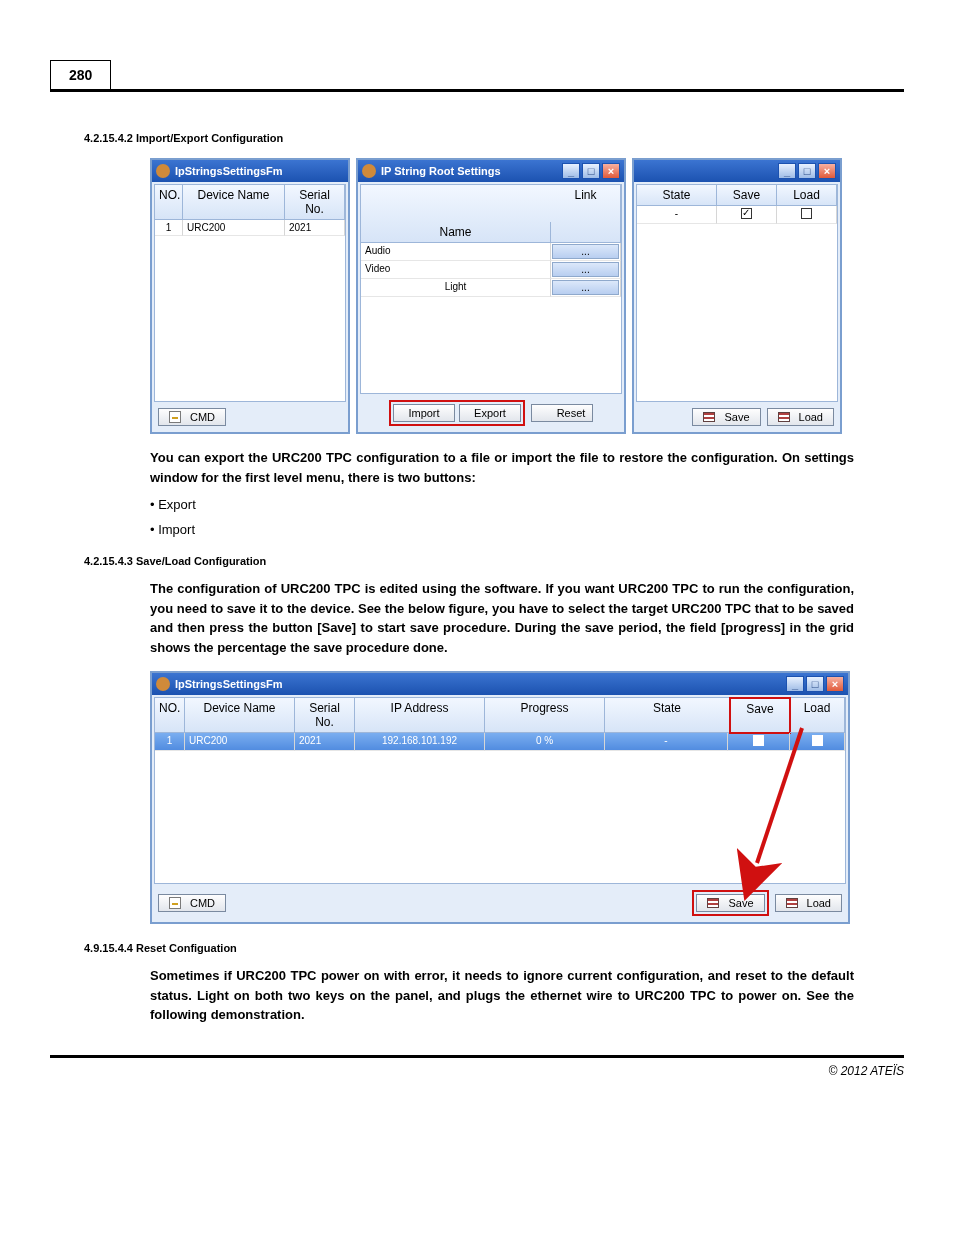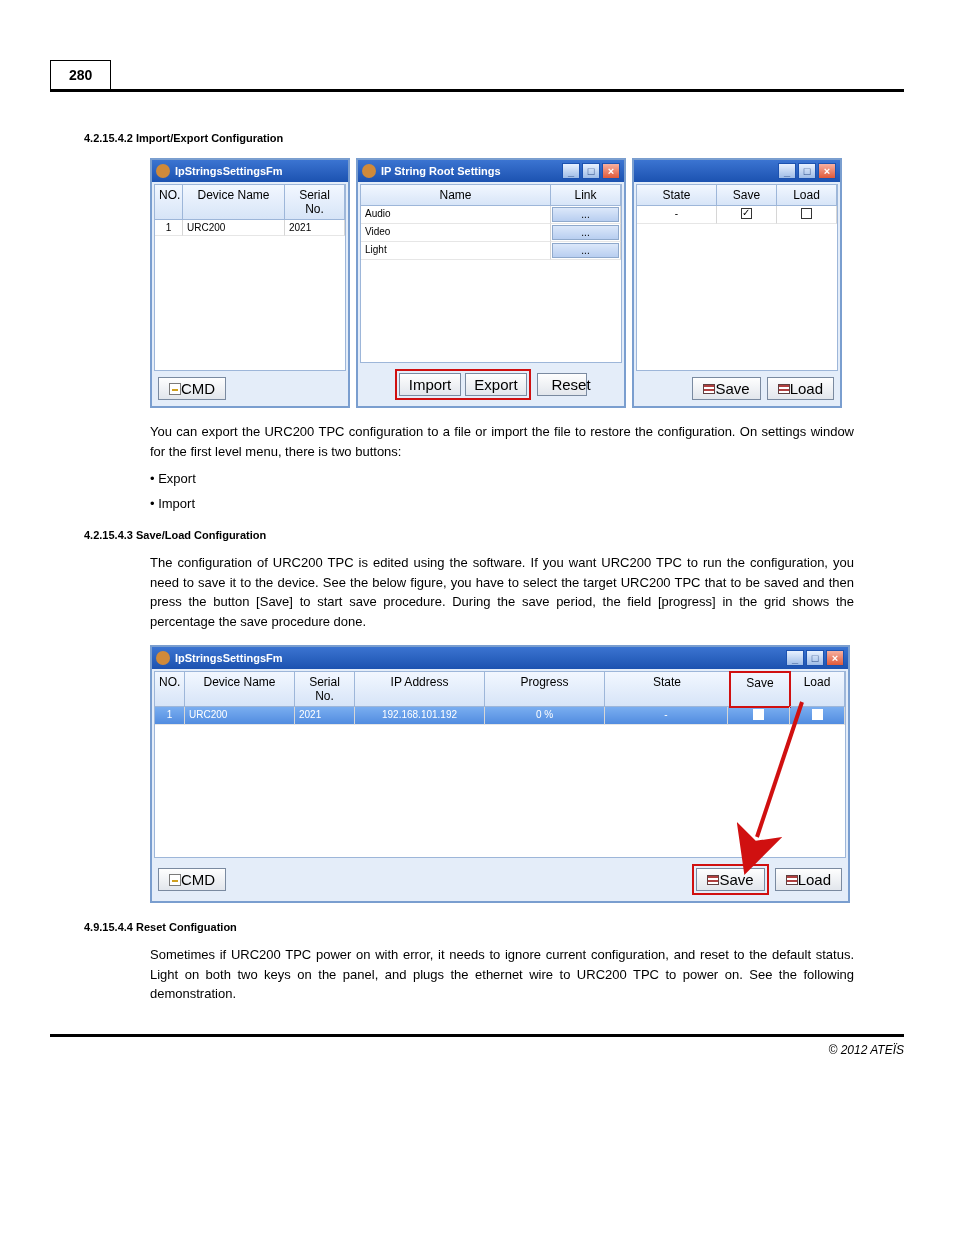--- a/index.html
+++ b/index.html
@@ -1,42 +1,42 @@
 <!DOCTYPE html>
 <html><head>
 <meta charset="utf-8">
 <style>
   * { box-sizing: border-box; margin: 0; padding: 0; }
   body { font-family: Arial, Helvetica, sans-serif; font-size: 13px; color: #000; background: #fff; width: 954px; margin: 0 auto; padding: 60px 50px 40px 50px; }
   .page-header { display: flex; align-items: stretch; border-bottom: 3px solid #000; margin-bottom: 40px; }
   .page-num-box { border: 1px solid #000; border-bottom: none; padding: 6px 18px; font-weight: bold; font-size: 14px; }
   .page-title { padding: 6px 18px; font-weight: bold; font-size: 14px; flex: 1; }
   .section-heading { font-weight: bold; font-size: 11px; margin: 18px 0 12px 34px; }
-  .para { margin: 4px 50px 10px 100px; text-align: justify; line-height: 1.5; }
+  .para { margin: 4px 50px 10px 100px; text-align: justify; line-height: 1.5; font-weight: bold; }
   .bullet-list { margin: 10px 50px 10px 100px; }
   .bullet-item { margin: 10px 0; }
   .sub-para { margin: 8px 0 14px 28px; line-height: 1.5; }
   .footer { border-top: 3px solid #000; margin-top: 30px; padding-top: 6px; text-align: right; font-style: italic; font-size: 12px; }
   
   
   .screenshot-row { display: flex; gap: 6px; margin: 14px 50px 14px 100px; }
   .win { border: 2px solid #7a9ecf; background: #e4edf9; font-size: 11px; display: flex; flex-direction: column; }
   .win-title { background: linear-gradient(#3b74d1,#1c52b0); color: #fff; display: flex; align-items: center; padding: 3px 4px; font-weight: bold; font-size: 11px; height: 22px; }
   .win-title .fav { width: 14px; height: 14px; background: #d08a3a; border-radius: 50%; margin-right: 5px; display:inline-block; }
   .win-title .spacer { flex: 1; }
   .title-btn { width: 18px; height: 16px; background: linear-gradient(#e8f1ff,#9fbce6); border: 1px solid #1c52b0; font-size: 11px; display: inline-flex; align-items: center; justify-content: center; margin-left: 2px; color:#2a4a85;}
   .title-btn.close { background: linear-gradient(#f8b0a0,#e05a3a); color:#fff; }
   .grid-header { display: flex; background: linear-gradient(#f2f7ff,#d6e4f7); font-size: 12px; }
   .grid-header > div { border-right: 1px solid #9db6d9; border-bottom: 1px solid #9db6d9; padding: 3px 4px; text-align: center; }
   .grid-body { min-height: 130px; background: #fff; }
   .grid-row { display: flex; font-size: 10px; }
   .grid-row > div { border-right: 1px solid #d6d6d6; border-bottom: 1px solid #e6e6e6; padding: 2px 4px; }
   .panel-body { flex: 1; background: #fff; border: 1px solid #9db6d9; margin: 2px; }
   .bottom-bar { display: flex; padding: 4px 6px 6px 6px; gap: 6px; align-items: center; background: #e4edf9; }
-  .btn { background: linear-gradient(#fefefe,#e2e6ec); border: 1px solid #7a8aa0; padding: 2px 10px; font-size: 15px; display: inline-flex; align-items: center; gap: 0; }
+  .btn { background: linear-gradient(#fefefe,#e2e6ec); border: 1px solid #7a8aa0; padding: 2px 10px; font-size: 11px; display: inline-flex; align-items: center; gap: 9px; }
   .redbox { border: 2px solid #d01010; display: inline-flex; gap: 4px; padding: 2px; }
   .cell-link { background: linear-gradient(#dce8fa,#b8cef0); border: 1px solid #8fa9cc; text-align: center; padding: 1px 0; font-size: 10px; }
   .chk { width: 11px; height: 11px; border: 1px solid #333; display: inline-block; background:#fff; position: relative; }
   .chk.checked::after { content: "✓"; position: absolute; top: -2px; left: 0px; font-size: 10px; }
   .ico-save { display:inline-block; width:12px; height:10px; background: repeating-linear-gradient(#b04040,#b04040 2px,#fff 2px,#fff 4px); border:1px solid #604040;}
   .ico-note { display:inline-block; width:12px; height:12px; background:#fff; border:1px solid #7a7a7a; position:relative;}
   .ico-note::after{content:"";position:absolute;left:2px;top:5px;width:6px;height:2px;background:#d0a020;}
 
   
   .screenshot-wide { margin: 14px 50px 14px 100px; }
@@ -89,50 +89,50 @@
     <div class="win-title">
       <span class="fav"></span>
       <span>IP String Root Settings</span>
       <span class="spacer"></span>
       <span class="title-btn">_</span>
       <span class="title-btn">□</span>
       <span class="title-btn close">×</span>
     </div>
     <div class="panel-body">
       <div class="grid-header">
-        <div style="flex:1;">Name</div>
+        <div style="flex:1;margin-top:37px;">Name</div>
         <div style="width:70px;">Link</div>
       </div>
       <div class="grid-body" style="min-height:150px;border-radius:20px;">
         <div class="grid-row">
           <div style="flex:1;">Audio</div>
           <div style="width:70px;padding:1px;">
               <div class="cell-link">...</div>
             </div>
         </div>
         <div class="grid-row">
           <div style="flex:1;">Video</div>
           <div style="width:70px;padding:1px;">
               <div class="cell-link">...</div>
             </div>
         </div>
         <div class="grid-row">
-          <div style="flex:1;">Light</div>
+          <div style="flex:1;text-align:center;">Light</div>
           <div style="width:70px;padding:1px;">
               <div class="cell-link">...</div>
             </div>
         </div>
       </div>
     </div>
     <div class="bottom-bar" style="justify-content:center;">
       <span class="redbox">
         <span class="btn" style="width:62px;justify-content:center;">Import</span>
         <span class="btn" style="width:62px;justify-content:center;">Export</span>
       </span>
-      <span class="btn" style="width:50px;justify-content:center;padding-left:28px;">Reset</span>
+      <span class="btn" style="width:62px;justify-content:center;padding-left:28px;">Reset</span>
     </div>
   </div>
 
   <div class="win" style="width:210px;">
     <div class="win-title">
       <span class="spacer"></span>
       <span class="title-btn">_</span>
       <span class="title-btn">□</span>
       <span class="title-btn close">×</span>
     </div>

